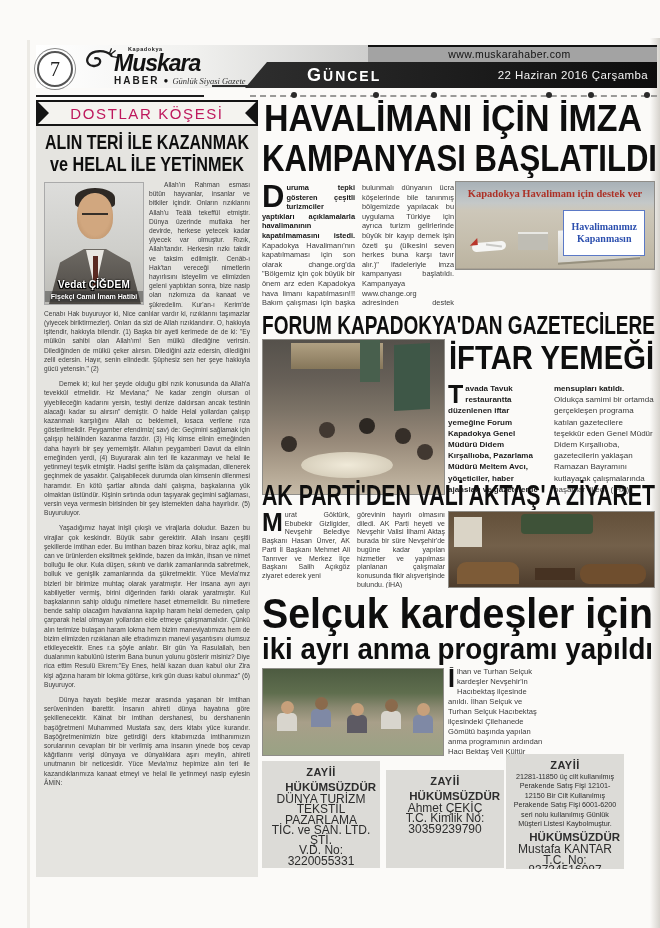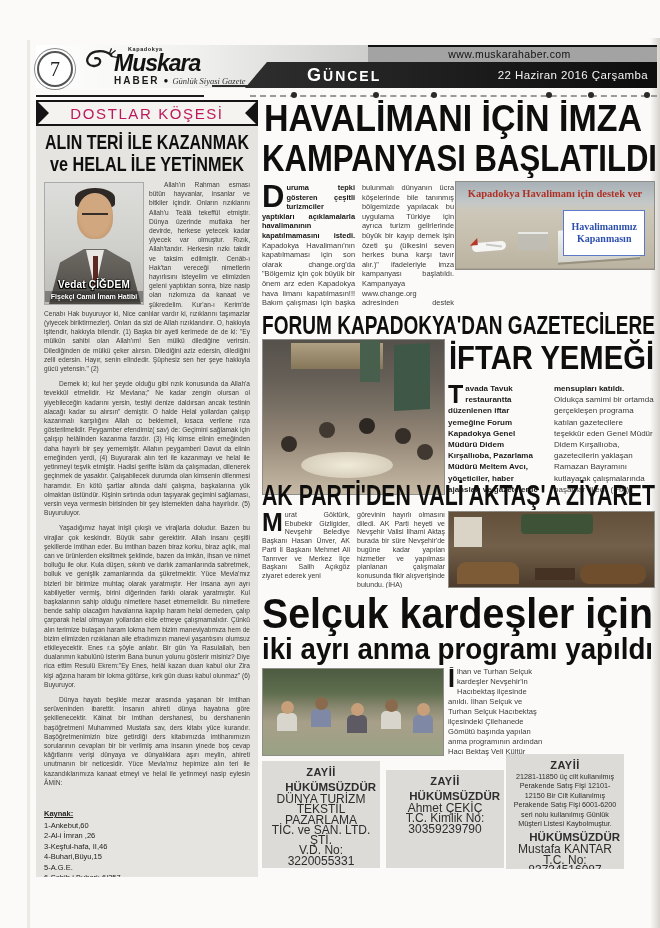--- a/index.html
+++ b/index.html
@@ -209,29 +209,20 @@
       <div class="p-shirt"></div>
       <div class="p-tie"></div>
       <div class="p-cap1">Vedat ÇİĞDEM</div>
       <div class="p-cap2">Fişekçi Camii İmam Hatibi</div>
     </div>
     <p>Allah'ın Rahman esması bütün hayvanlar, insanlar ve bitkiler içindir. Onların rızıklarını Allah'u Teâlâ tekeffül etmiştir. Dünya üzerinde mutlaka her devirde, herkese yetecek kadar yiyecek var olmuştur. Rızık, Allah'tandır. Herkesin rızkı takdir ve taksim edilmiştir. Cenâb-ı Hak'tan vereceği nimetlerin hayırlısını isteyelim ve elimizden geleni yaptıktan sonra, bize nasip olan rızkımıza da kanaat ve şükredelim. Kur'an-ı Kerim'de Cenabı Hak buyuruyor ki, Nice canlılar vardır ki, rızıklarını taşımazlar (yiyecek biriktirmezler). Onları da sizi de Allah rızıklandırır. O, hakkıyla işitendir, hakkıyla bilendir. (1)  Başka bir ayeti kerimede de de ki: "Ey mülkün sahibi olan Allah'ım! Sen mülkü dilediğine verirsin. Dilediğinden de mülkü çeker alırsın. Dilediğini aziz edersin, dilediğini zelil edersin. Hayır, senin elindedir. Şüphesiz sen her şeye hakkıyla gücü yetensin." (2)</p>
     <p>Demek ki; kul her şeyde olduğu gibi rızık konusunda da Allah'a tevekkül etmelidir. Hz Mevlana;" Ne kadar zengin olursan ol yiyebileceğin kadarını yersin, testiyi denize daldırsan ancak testinin alacağı kadar su alırsın" demiştir. O halde  Helal yollardan çalışıp kazanmalı karşılığını Allah cc beklemeli, kısaca verilene rıza gösterilmelidir. Peygamber efendimiz( sav) de: Geçimini sağlamak için çalışıp helâlinden kazanma farzdır. (3) Hiç kimse elinin emeğinden daha hayırlı bir şey yememiştir. Allahın peygamberi Davut da elinin emeğinden yerdi, (4) Buyurarak alın teri ile kazanmayı ve helal ile yetinmeyi teşvik etmiştir. Hadisi şerifte İslâm da çalışmadan, dilenerek geçinmek de yasaktır. Çalışabilecek durumda olan kimsenin dilenmesi haramdır. En kötü şartlar altında dahi çalışma, başkalarına yük olmaktan üstündür. Kişinin sırtında odun taşıyarak geçimini sağlaması, versin veya vermesin birisinden bir şey istemekten daha hayırlıdır. (5) Buyuruluyor.</p>
     <p>Yaşadığımız hayat inişli çıkışlı ve virajlarla doludur. Bazen bu virajlar çok keskindir. Büyük sabır gerektirir. Allah insanı çeşitli şekillerde imtihan eder. Bu imtihan bazen biraz korku, biraz açlık, mal can ve ürünlerden eksiltmek şeklinde, bazen da imkân, ihsan ve nimet bolluğu ile olur. Kula düşen, sıkıntı ve darlık zamanlarında sabretmek, bolluk ve genişlik zamanlarında da şükretmektir. Yüce Mevla'mız bizleri bir birimize muhtaç olarak yaratmıştır. Her insana ayrı ayrı kabiliyetler vermiş, birini diğerinden farklı olarak yaratmıştır. Kul başkalarının sahip olduğu nimetlere haset etmemelidir. Bu nimetlere bende sahip olacağım havalarına kapılıp haram helal demeden, çalıp çarparak helal olmayan yollardan elde etmeye çalışmamalıdır. Çünkü alın terimize bulaşan haram lokma hem bizim maneviyatımıza hem de bizim elimizden rızıklanan aile efradımızın manevi yaşantısını olumsuz etkileyecektir. Enes r.a şöyle anlatır. Bir gün Ya Rasulallah, ben dualarımın kabulünü isterim Bana bunun yolunu gösterir misiniz? Diye rica ettim Resulü Ekrem:"Ey Enes, helâl kazan duan kabul olur Zira kişi ağzına haram bir lokma götürse, kırk gün duası kabul olunmaz" (6) Buyuruyor.</p>
     <p>Dünya hayatı beşikle mezar arasında yaşanan bir imtihan serüveninden ibarettir. İnsanın ahireti dünya hayatına göre şekillenecektir. Kâinat bir imtihan dershanesi, bu dershanenin başöğretmeni Muhammed Mustafa sav, ders kitabı yüce kurandır. Başöğretmenimizin bize getirdiği ders kitabımızda imtihanımızın sorularının cevapları bir bir verilmiş ama insanın yinede boş cevap kâğıtlarını verişi dünyaya ve dünyalıklara aşırı meylin, ahireti unutmanın bir neticesidir. Yüce Mevla'mız hepimize alın teri ile kazandıklarımıza kanaat etmeyi ve helal ile yetinmeyi nasip eylesin ÂMİN:</p>
   </div>
-  <div class="lc-sources">
-    <div class="src-label">Kaynak:</div>
-    <div>1-Ankebut,60</div>
-    <div>2-Al-i İmran ,26</div>
-    <div>3-Keşful-hafa, II,46</div>
-    <div>4-Buhari,Büyu,15</div>
-    <div>5-A.G.E.</div>
-    <div>6-Sahih-i Buhari: 6/357</div>
-  </div>
 </div>
 
 <svg class="abs hv-title" width="395" height="78">
   <text class="hl" x="2" y="31" font-size="37" textLength="378" lengthAdjust="spacingAndGlyphs">HAVALİMANI İÇİN İMZA</text>
   <text class="hl" x="0" y="71" font-size="37" textLength="395" lengthAdjust="spacingAndGlyphs">KAMPANYASI BAŞLATILDI</text>
 </svg>
 <div class="abs hv-row">
   <div class="news-col hv-col1">
     <span class="dropcap dc-lg">D</span><span class="lead">uruma tepki gösteren çeşitli turizmciler yaptıkları açıklamalarla havalimanının kapatılmamasını istedi.</span><span> Kapadokya Havalimanı'nın kapatılmaması için son olarak change.org'da "Bölgemiz için çok büyük bir önem arz eden Kapadokya hava limanı kapatılmasın!!! Bakım çalışması için başka yol</span>
   </div>

